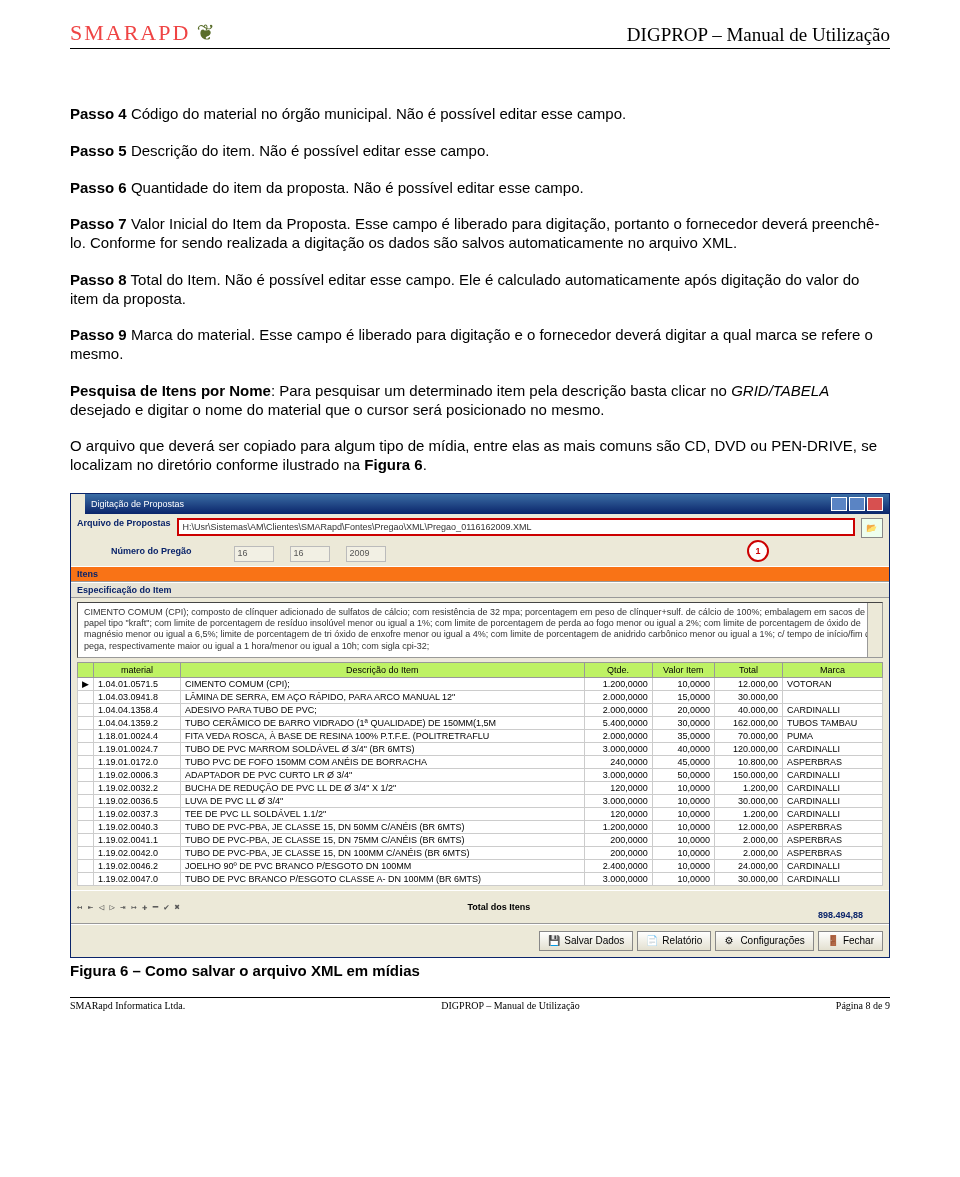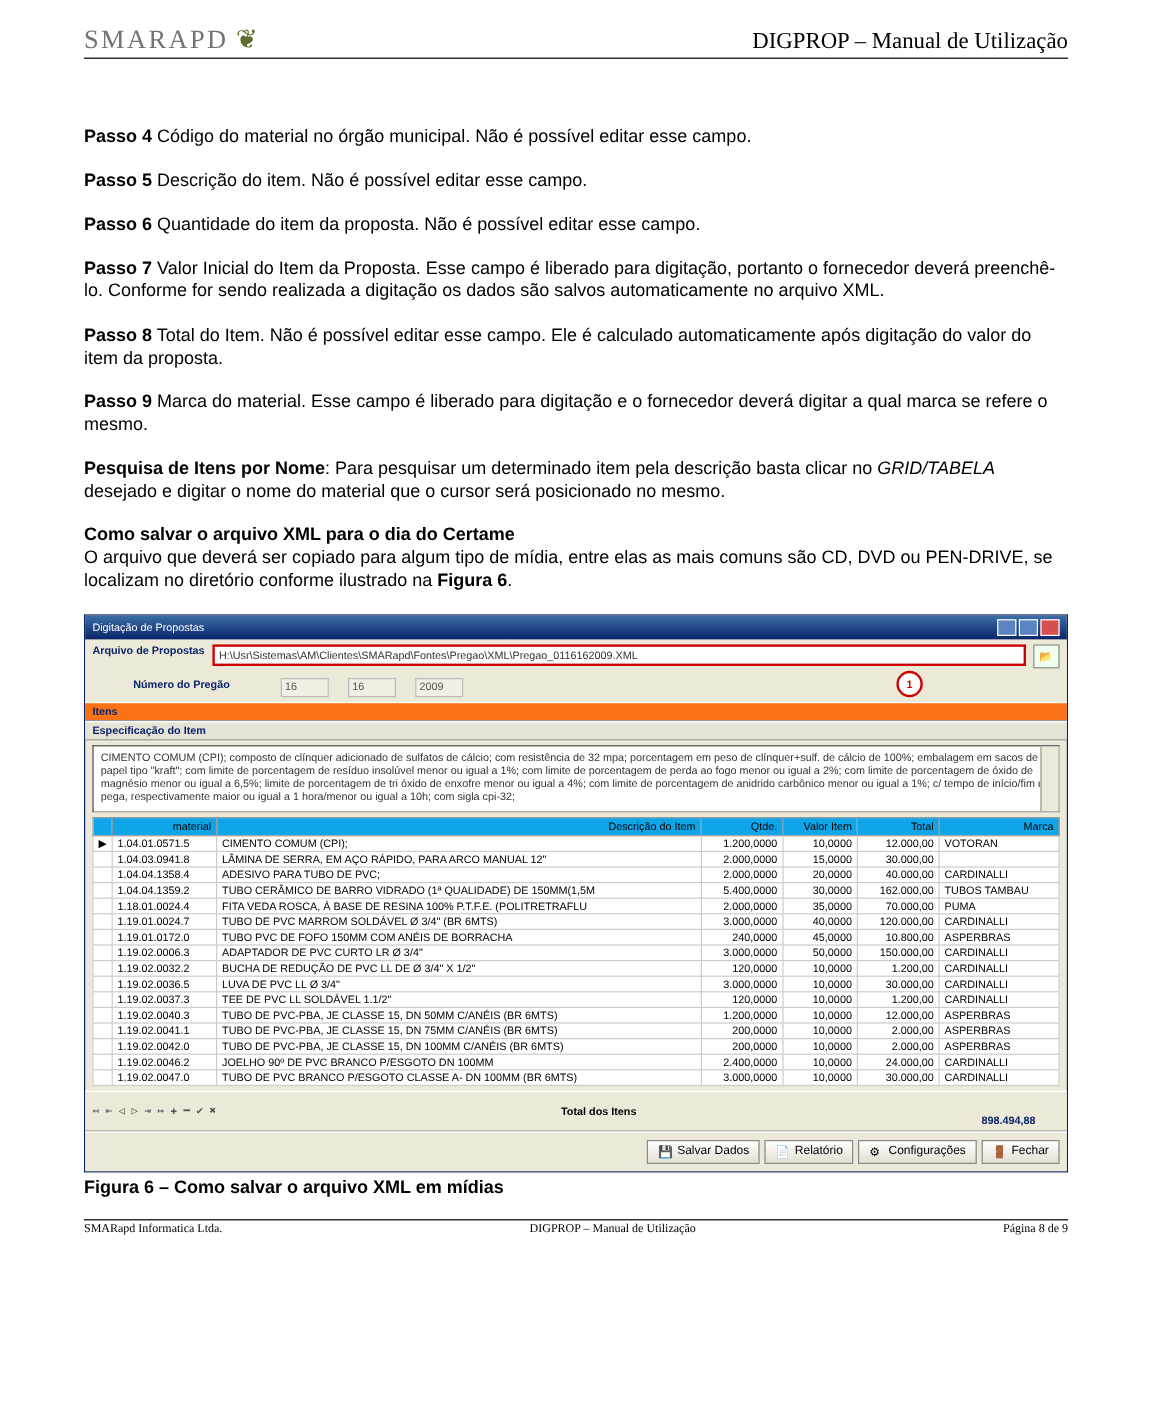--- a/index.html
+++ b/index.html
@@ -6,47 +6,47 @@
   body {
     margin: 0;
     font-family: Arial, Helvetica, sans-serif;
     background: #fff;
     color: #000;
     width: 960px;
   }
   .page { padding: 20px 70px 10px 70px; }
   .header { display: flex; align-items: flex-end; justify-content: space-between; border-bottom: 1px solid #000; padding-bottom: 2px; margin-bottom: 4px; }
   .logo { display: flex; align-items: center; gap: 6px; }
-  .logo-text { font-family: serif; font-size: 22px; letter-spacing: 2px; color: #737373; font-weight: 300; }
+  .logo-text { font-family: serif; font-size: 22px; letter-spacing: 2px; color: #ef4444; font-weight: 300; }
   .leaf { color: #5a6e2b; font-size: 22px; }
   .title-line { font-family: "Times New Roman", serif; font-size: 19px; }
   .body-text { font-size: 15px; line-height: 1.25; margin-top: 56px; }
   .para { margin-bottom: 18px; }
   .bold { font-weight: bold; }
   .italic { font-style: italic; }
 
   
   .shot { border: 1px solid #0a246a; margin-top: 14px; font-size: 9px; background: #ece9d8; }
-  .win-title { background: linear-gradient(#3b6ea5,#0a246a); color: #fff; padding: 3px 6px; display: flex; justify-content: space-between; align-items: center; }
+  .win-title { background: linear-gradient(#3b6ea5,#0a246a); color: #fff; padding: 3px 6px; display: flex; justify-content: space-between; align-items: center; margin-left: 14px; }
   .win-btns { display: flex; gap: 2px; }
   .win-btn { width: 16px; height: 14px; background: #5a84c4; border: 1px solid #fff; display: inline-block; }
   .win-btn.close { background: #d75050; }
   .form-row { display: flex; align-items: flex-start; gap: 6px; padding: 4px 6px; background: #ece9d8; }
   .label { font-weight: bold; color: #0a246a; }
   .path-input { flex: 1; background:#fff; border:2px solid #c00; padding:2px 4px; color:#333; position:relative; }
   .open-btn { width:22px; height:20px; border:1px solid #888; background:#efe; display:flex; align-items:center; justify-content:center; }
   .num-boxes { display:flex; gap:16px; align-items:center;margin-left:36px; }
   .num-box { width:40px; height:16px; background:#f2f0e4; border:1px solid #bbb; padding:1px 3px; color:#555; }
   .callout { position:relative; }
   .callout-circle { position:absolute; width:22px; height:22px; border:2px solid #c00; border-radius:50%; color:#c00; font-weight:bold; display:flex; align-items:center; justify-content:center; background:#fff; top:-2px; right:120px; }
   .group-hdr { background:#f97316; color:#0a246a; font-weight:bold; padding:2px 6px; border-top:1px solid #fff; border-bottom:1px solid #999; }
   .spec-box { background:#fff; border:1px inset #999; margin:4px 6px; padding:4px 6px; color:#333; line-height:1.25; height:56px; overflow:hidden; position:relative; }
   .spec-box .scroll { position:absolute; right:0; top:0; bottom:0; width:15px; background:#ece9d8; border-left:1px solid #999; }
   table.grid { width: calc(100% - 12px); margin:0 6px; border-collapse:collapse; background:#fff; }
-  table.grid th { background:#0ea5e9; border:1px solid #999; padding:2px 4px; text-align:right; font-weight:normal; }
+  table.grid th { background:#bef264; border:1px solid #999; padding:2px 4px; text-align:center; font-weight:normal; }
   table.grid td { border:1px solid #ccc; padding:1px 4px; white-space:nowrap; }
   table.grid td.num { text-align:right; }
   .row-cursor { width:10px; }
   .nav-bar { display:flex; align-items:center; justify-content:space-between; background:#ece9d8; border-top:1px solid #fff; border-bottom:1px solid #999; padding:3px 6px; margin-top:4px; }
   .nav-left { display:flex; gap:10px; align-items:center; color:#555; }
   .nav-left span { font-family: monospace; }
   .total-label { font-weight:bold; }
   .total-val { font-weight:bold; color:#0a246a; padding-right:20px;margin-top:16px; }
   .bottom-bar { display:flex; justify-content:flex-end; gap:4px; background:#ece9d8; padding:6px; border-top:1px solid #fff; }
   .bbtn { display:flex; align-items:center; gap:4px; border:1px solid #888; background:linear-gradient(#fff,#e3e0d0); padding:3px 8px; font-size:10px; }
@@ -70,21 +70,20 @@
 
   <div class="body-text">
     <div class="para"><span class="bold">Passo 4</span><span> Código do material no órgão municipal. Não é possível editar esse campo.</span></div>
     <div class="para"><span class="bold">Passo 5</span><span> Descrição do item. Não é possível editar esse campo.</span></div>
     <div class="para"><span class="bold">Passo 6</span><span> Quantidade do item da proposta. Não é possível editar esse campo.</span></div>
     <div class="para"><span class="bold">Passo 7</span><span> Valor Inicial do Item da Proposta. Esse campo é liberado para digitação, portanto o fornecedor deverá preenchê-lo. Conforme for sendo realizada a digitação os dados são salvos automaticamente no arquivo XML.</span></div>
     <div class="para"><span class="bold">Passo 8</span><span> Total do Item. Não é possível editar esse campo. Ele é calculado automaticamente após digitação do valor do item da proposta.</span></div>
     <div class="para"><span class="bold">Passo 9</span><span> Marca do material. Esse campo é liberado para digitação e o fornecedor deverá digitar a qual marca se refere o mesmo.</span></div>
     <div class="para"><span class="bold">Pesquisa de Itens por Nome</span><span>: Para pesquisar um determinado item pela descrição basta clicar no </span><span class="italic">GRID/TABELA</span><span> desejado e digitar o nome do material que o cursor será posicionado no mesmo.</span></div>
     <div class="para">
-      <div class="bold">Como salvar o arquivo XML para o dia do Certame</div>
       <span>O arquivo que deverá ser copiado para algum tipo de mídia, entre elas as mais comuns são CD, DVD ou PEN-DRIVE, se localizam no diretório conforme ilustrado na </span><span class="bold">Figura 6</span><span>.</span>
     </div>
   </div>
 
   <div class="shot">
     <div class="win-title">
       <span>Digitação de Propostas</span>
       <span class="win-btns">
         <span class="win-btn"></span>
         <span class="win-btn"></span>

